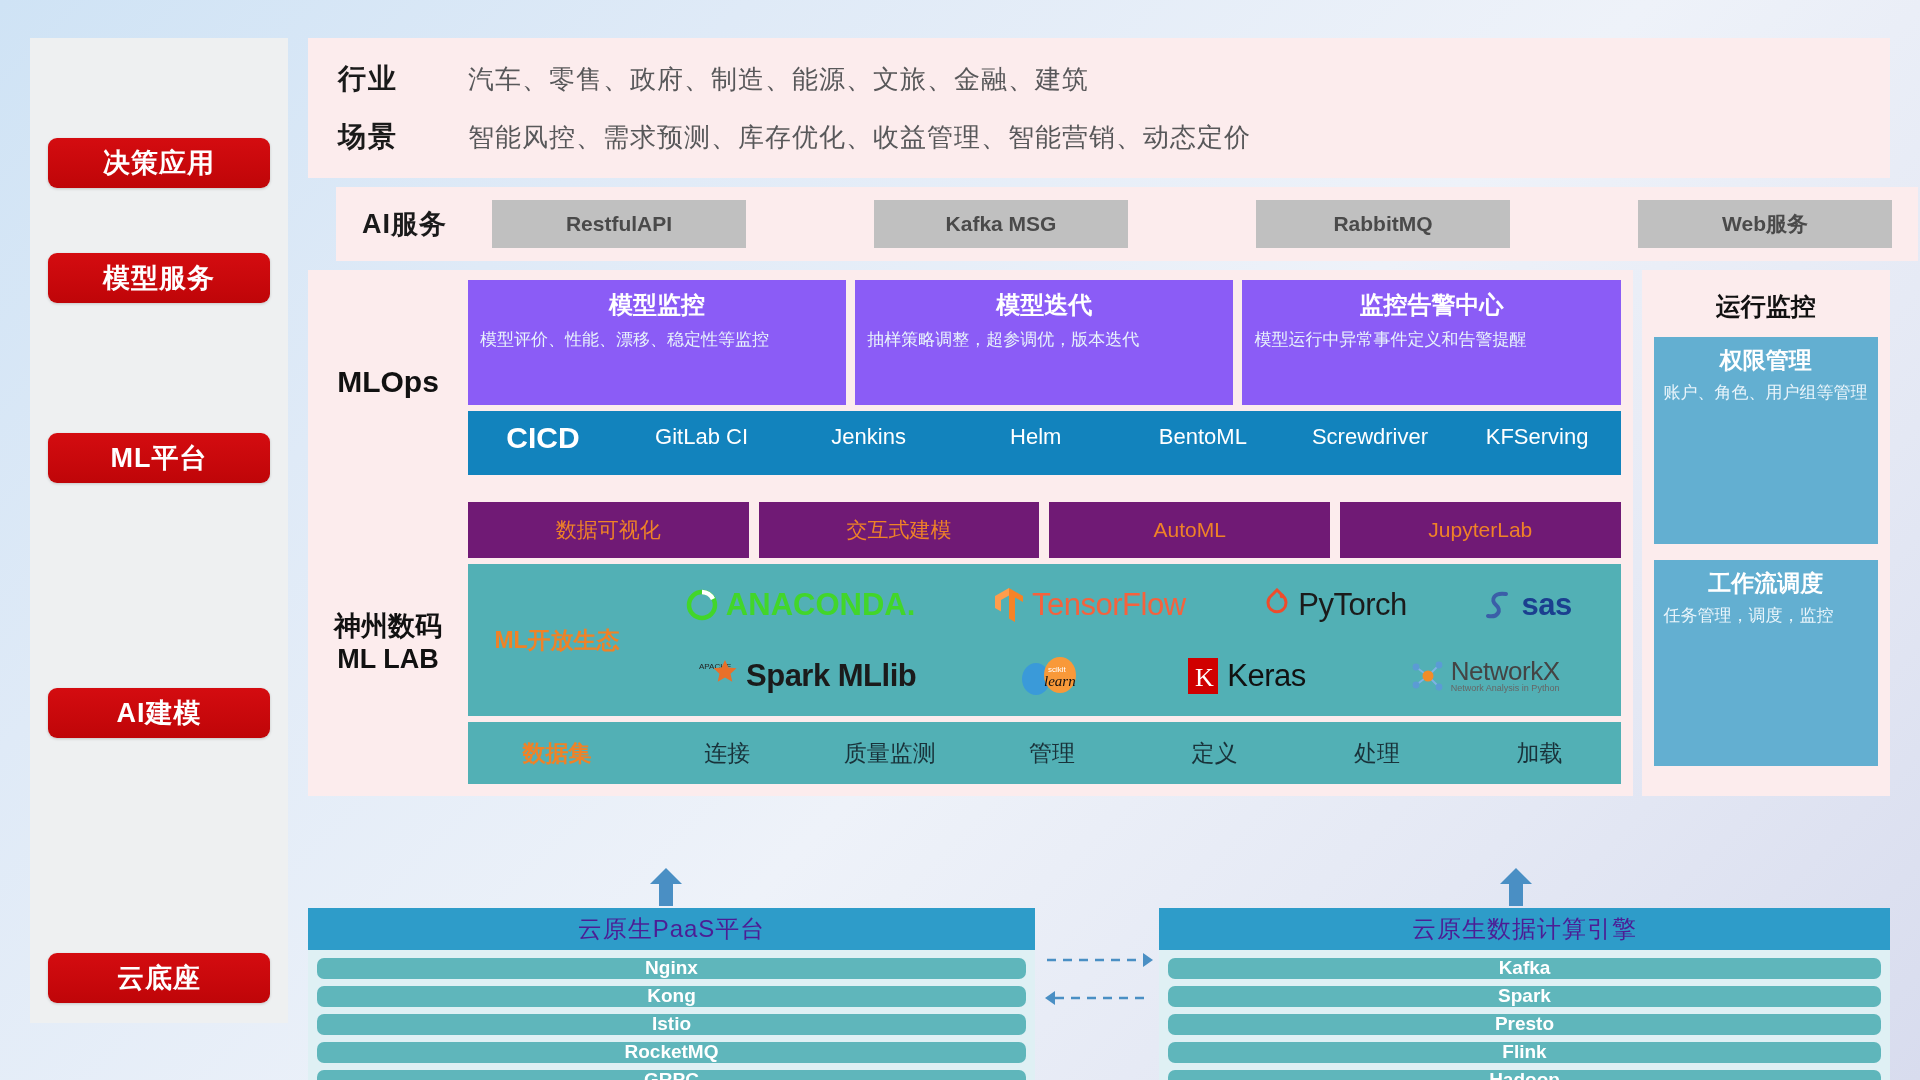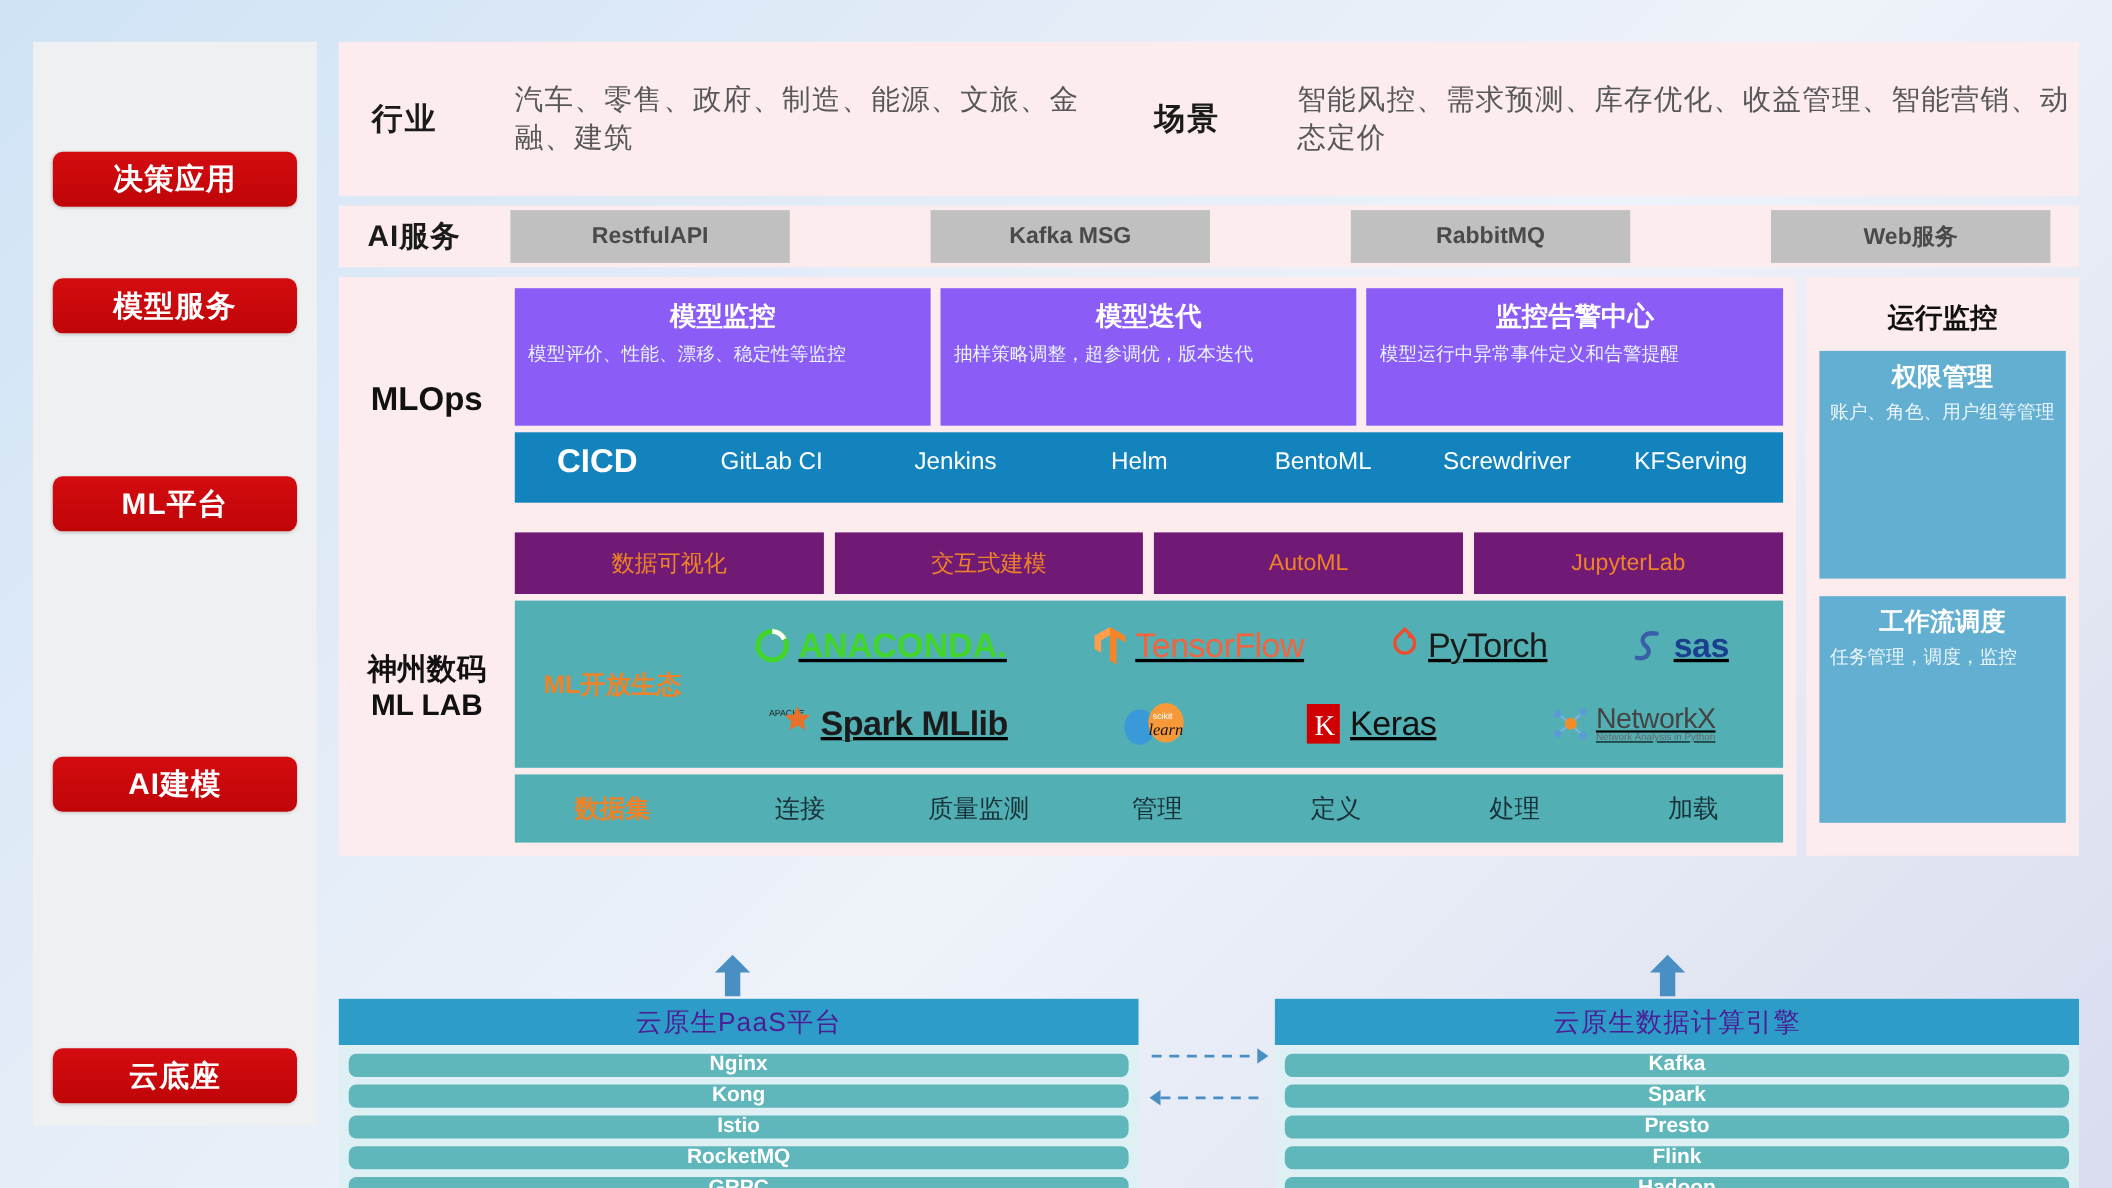--- a/index.html
+++ b/index.html
@@ -27,30 +27,30 @@
 
   
   #main{
     position:absolute; left:308px; top:38px; width:1582px;
   }
 
   .band{ background:#fceced; width:100%; }
 
   
   #row-industry{ height:140px; display:flex; align-items:center; padding-left:30px; }
-  .kv-table{ display:flex; gap:20px; width:100%; }
+  .kv-table{ display:flex; flex-direction:column; gap:20px; width:100%; }
   .kv-row{ display:flex; align-items:center; }
   .kv-key{
     width:130px; min-width:130px; font-size:28px; font-weight:bold; color:#1a1a1a;
     letter-spacing:2px;
   }
   .kv-val{ font-size:26px; color:#58585a; letter-spacing:1px; }
 
   
-  #row-aiservice{ height:56px; margin-top:9px; display:flex; align-items:center; padding:0 26px; }
+  #row-aiservice{ height:74px; margin-top:9px; display:flex; align-items:center; padding:0 26px;margin-left:28px; }
   .aisvc-label{ width:130px; min-width:130px; font-size:27px; font-weight:bold; color:#1a1a1a; letter-spacing:1px; }
   .aisvc-boxes{ flex:1; display:flex; gap:0; justify-content:space-between; }
   .aisvc-box{
     width:254px; height:48px; background:#c0c0c0; color:#4a4a4a;
     font-size:21px; font-weight:bold; display:flex; align-items:center; justify-content:center;
   }
 
   
   #mid{ display:flex; gap:9px; margin-top:9px; align-items:stretch; }
   #mid-left{ width:1340px; }
@@ -92,21 +92,21 @@
   .mllab-body{ flex:1; display:flex; flex-direction:column; gap:6px; }
   .tool-row{ display:flex; gap:10px; height:56px; }
   .tool-box{
     flex:1; background:#701a75; color:#ef8227; font-weight:normal; font-size:21px;
     display:flex; align-items:center; justify-content:center;
   }
   .eco-row{ background:#52b0b5; height:152px; display:flex; align-items:center; }
   .eco-label{ width:178px; min-width:178px; text-align:center; color:#ef8227; font-weight:bold; font-size:23px; }
   .eco-logos{ flex:1; display:flex; flex-direction:column; justify-content:center; height:100%; padding:5px 10px 5px 0; }
   .logo-line{ flex:1; display:flex; align-items:center; justify-content:space-around; }
-  .logo{ display:flex; align-items:center; gap:7px;text-decoration:underline; }
+  .logo{ display:flex; align-items:center; gap:7px; }
   .logo-txt{ font-size:31px; letter-spacing:-.5px; }
 
   .dataset-row{ background:#52b0b5; height:62px; display:flex; align-items:center; }
   .dataset-label{ width:178px; min-width:178px; text-align:center; color:#ef8227; font-weight:bold; font-size:23px; }
   .dataset-items{ flex:1; display:flex; }
   .dataset-item{ flex:1; text-align:center; font-size:23px; color:#19323a; }
 
   
   .rm-title{ text-align:center; font-size:25px; font-weight:bold; color:#111; margin:6px 0 14px; }
   .rm-card{

